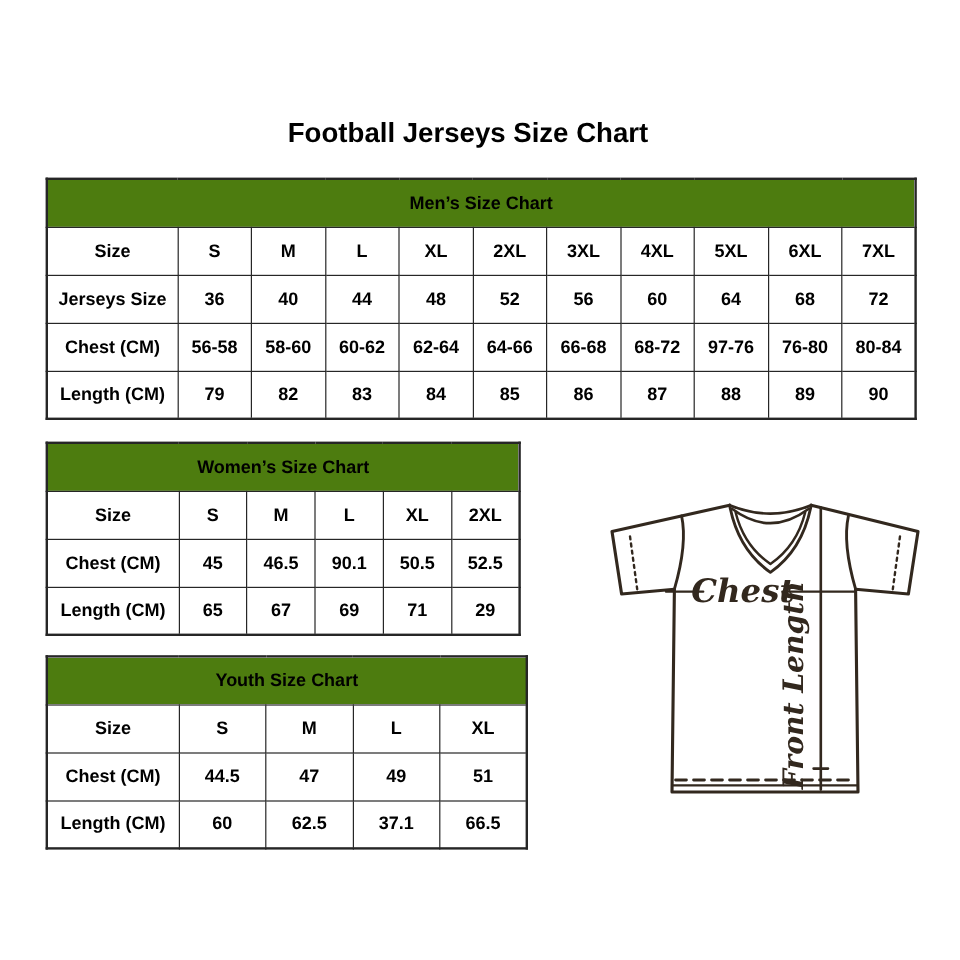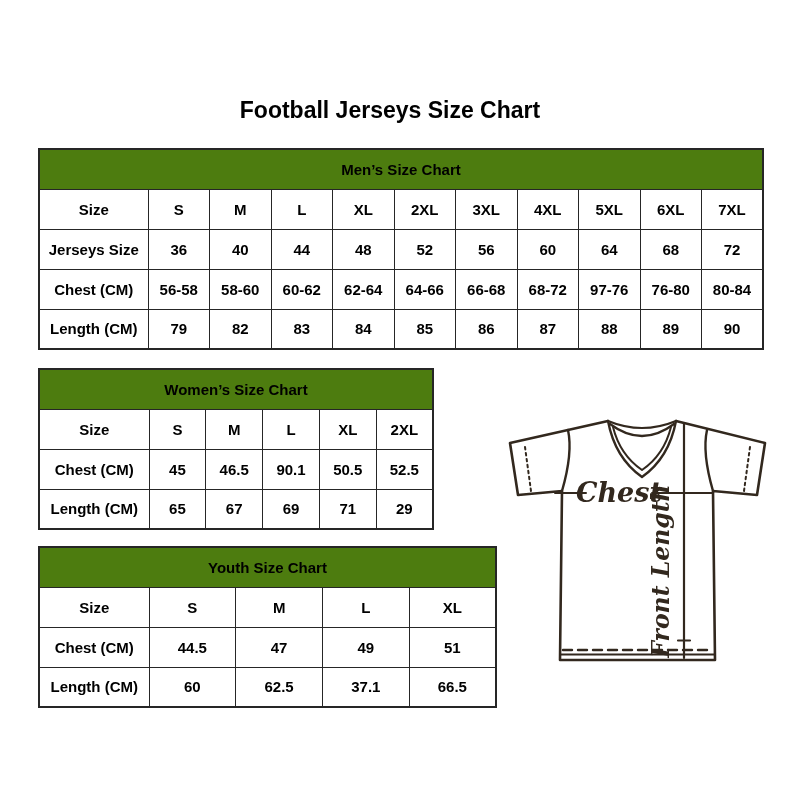--- a/index.html
+++ b/index.html
@@ -27,21 +27,21 @@
   table.size-table th, table.size-table td {
     border: 1.5px solid #262626;
     text-align: center; vertical-align: middle;
     font-weight: bold; font-size: 15px; color: #000;
     padding: 0; overflow: hidden; white-space: nowrap;
   }
   th.table-title { background: #4d7c0f; font-size: 17.5px; height: 40px; }
   tr.data-row { height: 40px; margin-top: 12px; }
   #men-table   { left: 38px; top: 148px; width: 726px; }
   #women-table { left: 38px; top: 368px; width: 396px; }
-  #youth-table { left: 38px; top: 546px; width: 459px; }
+  #youth-table { left: 38px; top: 546px; width: 402px; }
   #jersey-diagram { position: absolute; left: 505px; top: 413px; }
   .measure-label {
     font-family: "DejaVu Serif", serif;
     font-style: italic; font-weight: bold;
   }
 </style>
 </head>
 <body>
 
 <div class="canvas">

